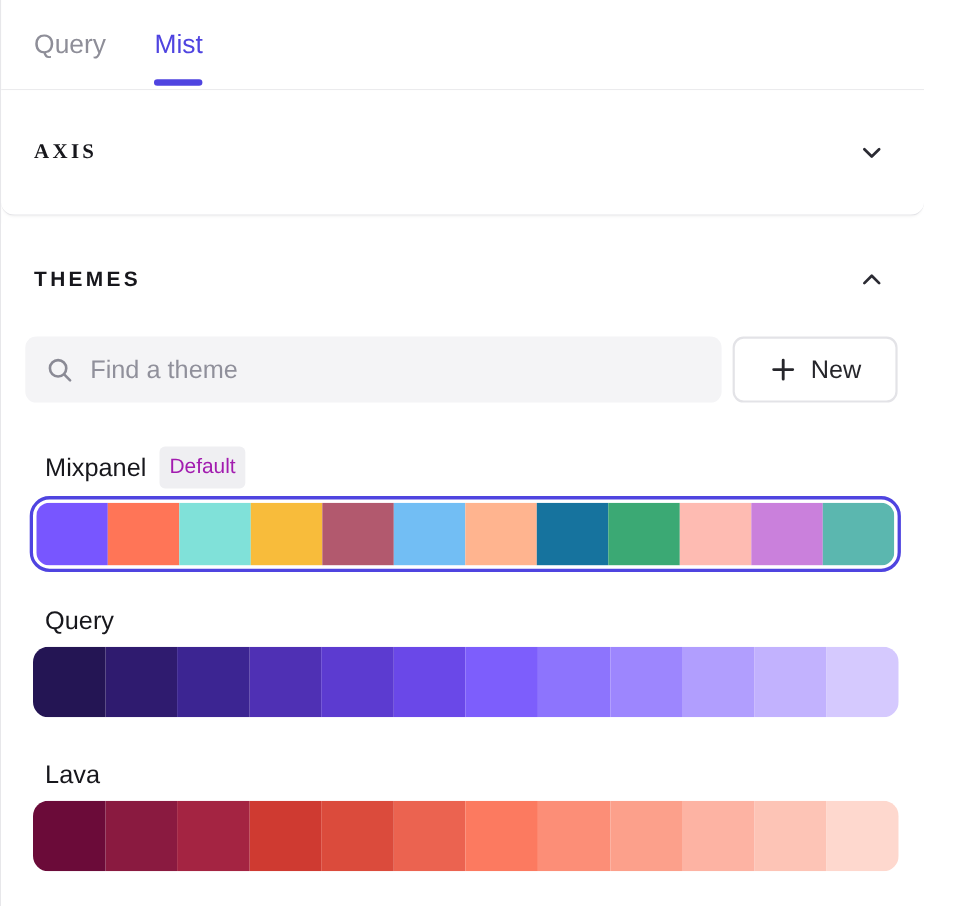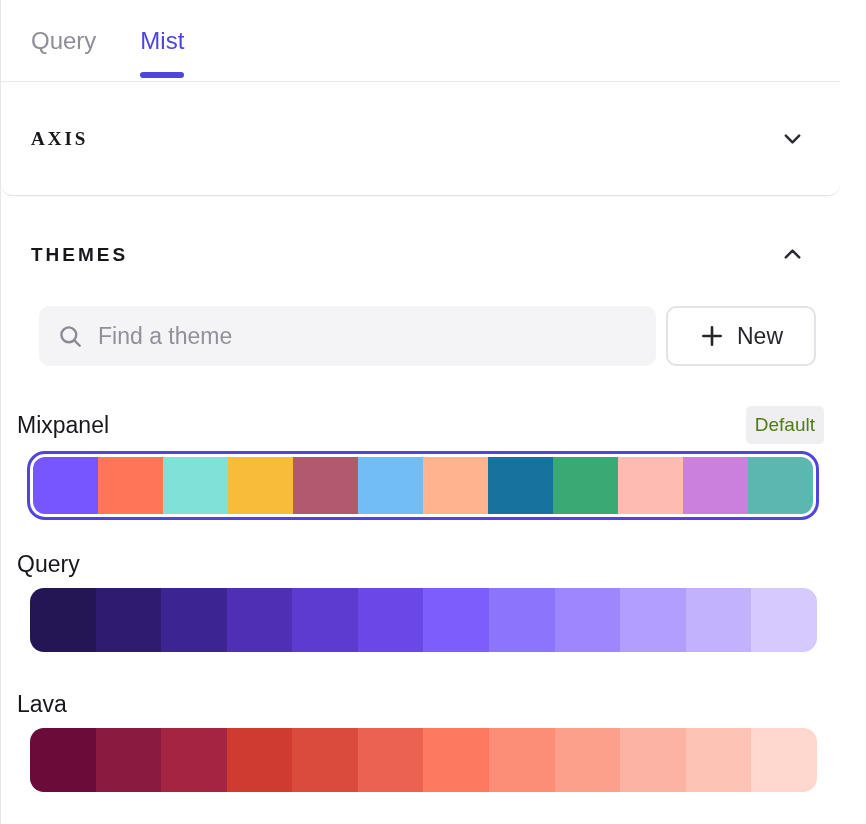--- a/index.html
+++ b/index.html
@@ -75,21 +75,21 @@
     padding: 40px 36px 0 30px;
   }
   .chev { width: 23px; height: 23px; display: block; cursor: pointer; }
 
   
   .search-row {
     display: flex;
     align-items: flex-start;
     gap: 10px;
     margin-top: 40px;
-    padding: 0 24px 0 38px;
+    padding: 0 24px 0 22px;
   }
   .search-box {
     flex: 1;
     height: 60px;
     background: #F4F4F6;
     border-radius: 10px;
     display: flex;
     align-items: center;
     padding: 0 18px;
     gap: 14px;
@@ -118,32 +118,31 @@
     font-weight: 500;
     color: #26262B;
     cursor: pointer;
   }
 
   
   .theme-label-row {
     display: flex;
     align-items: center;
     gap: 12px;
-    padding: 0 16px;
+    padding: 0 40px;
     line-height: 32px;
-    justify-content: space-between;
   }
   .theme-name {
     font-size: 23px;
     font-weight: 500;
     color: #17171C;
   }
   .badge {
     font-size: 19px;
-    color: #4d7c0f;
+    color: #a21caf;
     background: #EFEFF2;
     border-radius: 5px;
     padding: 3px 9px;
   }
 
   .swatch-ring {
     margin: 7px 21px 0 26px;
     border: 3px solid #4F44E0;
     border-radius: 18px;
     padding: 3px;

